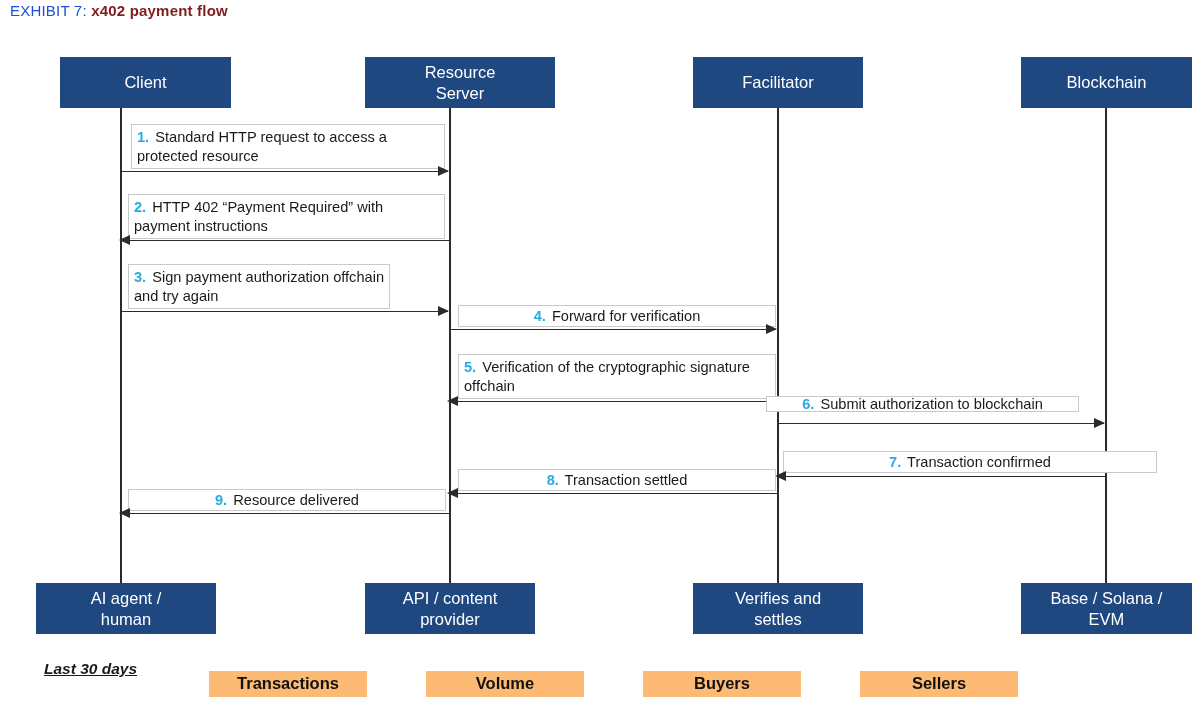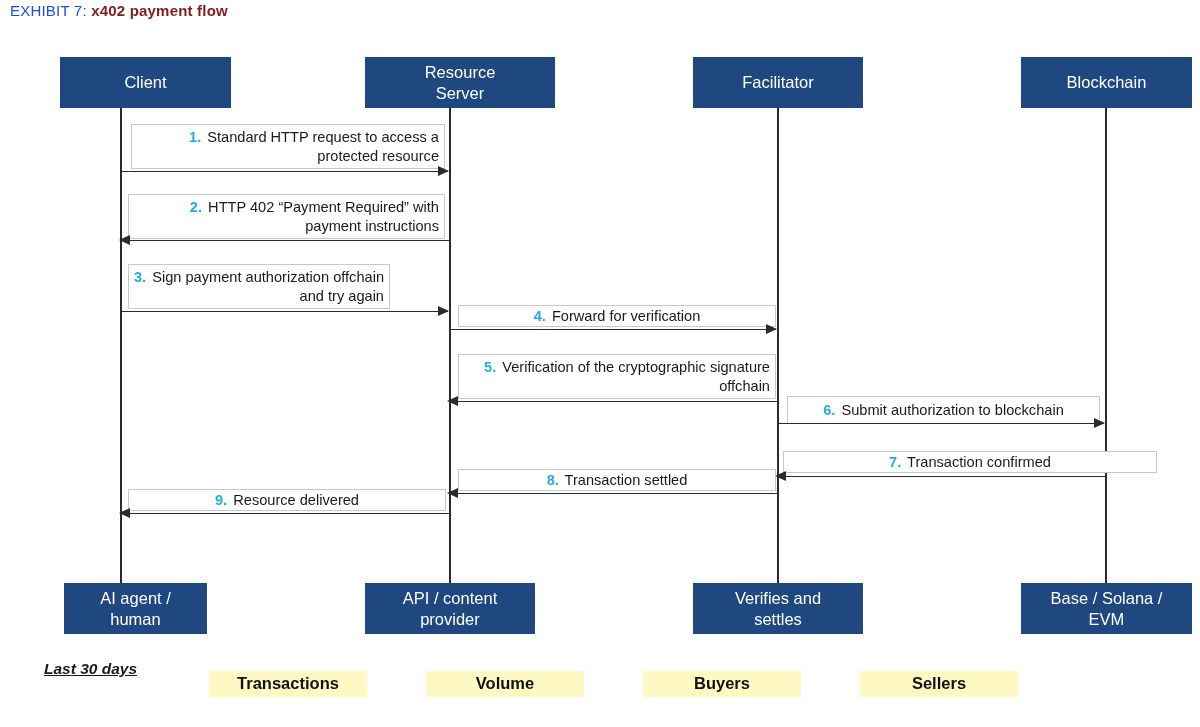--- a/index.html
+++ b/index.html
@@ -63,21 +63,21 @@
 
   
   .msg-label {
     position: absolute;
     box-sizing: border-box;
     background: #ffffff;
     border: 1px solid #c9c9c9;
     font-size: 14.6px;
     line-height: 1.28;
     color: #1a1a1a;
-    text-align: right;
+    text-align: left;
     display: flex;
     align-items: center;
     justify-content: center;
     padding: 2px 5px;
     white-space: normal;
   }
   .msg-label .num {
     color: #29abe2;
     font-weight: bold;
     margin-right: 2px;
@@ -116,21 +116,21 @@
     text-decoration: underline;
     color: #1a1a1a;
     white-space: nowrap;
   }
   .stat {
     position: absolute;
     width: 158px;
     text-align: center;
   }
   .stat-header {
-    background: #fef9c3;
+    background: #fdba74;
     font-weight: bold;
     font-size: 16.5px;
     padding: 3px 0 4px 0;
     color: #111111;
   }
   .stat-value {
     font-size: 17px;
     padding-top: 4px;
     color: #0f172a;
     margin-top: 43px;
@@ -208,21 +208,21 @@
 
   <div class="msg-label" style="left:458px; top:354px; width:318px; height:45px;">
     <span>
       <span class="num">5.</span>
       <span>Verification of the cryptographic signature offchain</span>
     </span>
   </div>
   <div class="arrow-line" style="left:449px; top:401px; width:328px;"></div>
   <div class="arrow-head left" style="left:447px; top:396px;"></div>
 
-  <div class="msg-label" style="left:787px; top:396px; width:313px; height:28px;">
+  <div class="msg-label" style="left:766px; top:396px; width:313px; height:16px;">
     <span>
       <span class="num">6.</span>
       <span>Submit authorization to blockchain</span>
     </span>
   </div>
   <div class="arrow-line" style="left:777px; top:423px; width:327px;"></div>
   <div class="arrow-head right" style="left:1094px; top:418px;"></div>
 
   <div class="msg-label" style="left:783px; top:451px; width:374px; height:22px;">
     <span>
@@ -244,21 +244,21 @@
 
   <div class="msg-label" style="left:128px; top:489px; width:318px; height:22px;">
     <span>
       <span class="num">9.</span>
       <span>Resource delivered</span>
     </span>
   </div>
   <div class="arrow-line" style="left:121px; top:513px; width:328px;"></div>
   <div class="arrow-head left" style="left:119px; top:508px;"></div>
 
-  <div class="actor-box bottom" style="left:36px; top:583px; width:143px;margin-left:28px;">
+  <div class="actor-box bottom" style="left:36px; top:583px; width:180px;">
     <span>
       <span>AI agent /</span><br>
       <span>human</span>
     </span>
   </div>
 
   <div class="actor-box bottom" style="left:365px; top:583px; width:170px;">
     <span>
       <span>API / content</span><br>
       <span>provider</span>

